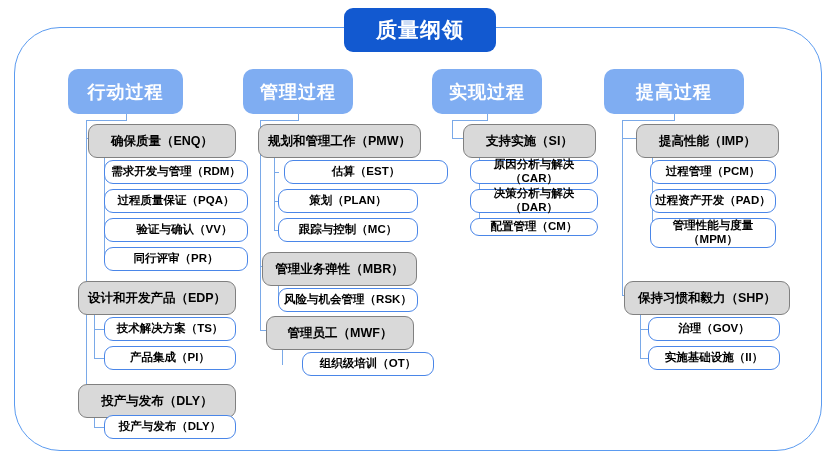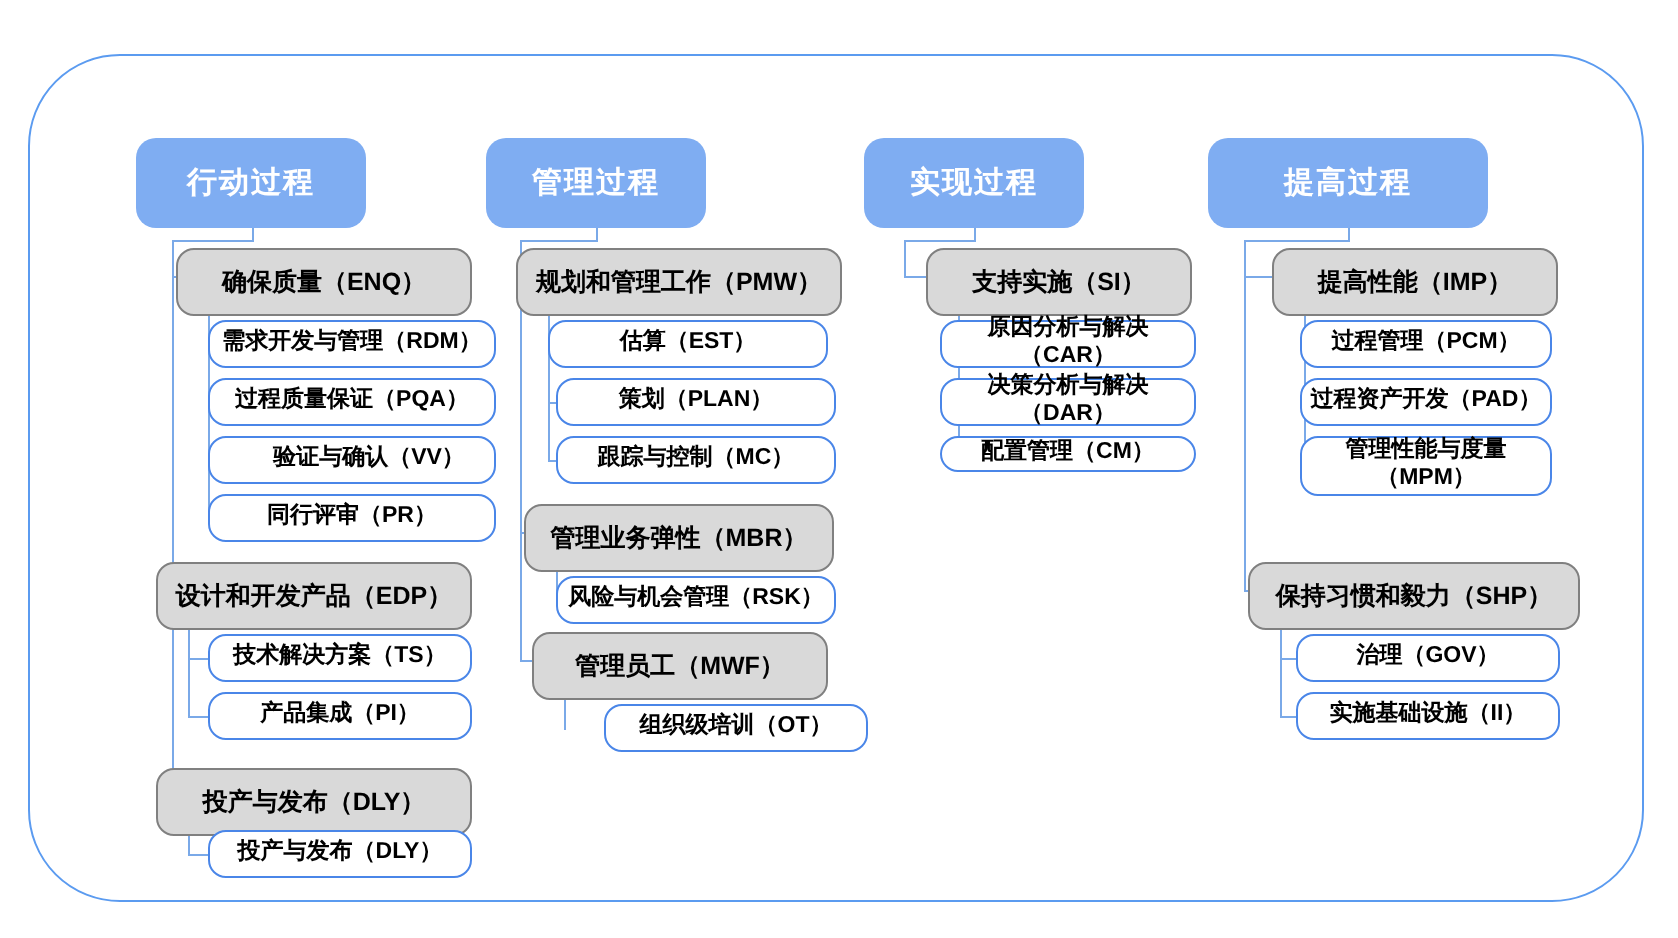--- a/index.html
+++ b/index.html
@@ -57,21 +57,21 @@
   
   .col-header {
     position: absolute;
     height: 45px;
     background: #7fadf2;
     border-radius: 10px;
     display: flex;
     align-items: center;
     justify-content: center;
     color: #ffffff;
-    font-size: 15px;
+    font-size: 18px;
     font-weight: bold;
     letter-spacing: 1px;
     box-sizing: border-box;
   }
 
   
   .group-box {
     position: absolute;
     background: #d9d9d9;
     border: 1.4px solid #808080;
@@ -114,20 +114,21 @@
   .conn-v { width: 1.4px; }
   .conn-h { height: 1.4px; }
 </style>
 </head>
 <body>
 
 <div id="canvas">
 
   <div class="outer-frame"></div>
 
+  <div class="root-title">质量纲领</div>
 
   <div id="conn-layer">
       <div class="conn conn-v" style="left: 125.5px; top: 114px; height: 6px;"></div>
       <div class="conn conn-h" style="left: 86px; top: 120px; width: 40.9px;"></div>
       <div class="conn conn-v" style="left: 86px; top: 120px; height: 278px;"></div>
       <div class="conn conn-v" style="left: 298px; top: 114px; height: 6px;"></div>
       <div class="conn conn-h" style="left: 260px; top: 120px; width: 39.4px;"></div>
       <div class="conn conn-v" style="left: 260px; top: 120px; height: 210px;"></div>
       <div class="conn conn-v" style="left: 487px; top: 114px; height: 6px;"></div>
       <div class="conn conn-h" style="left: 452px; top: 120px; width: 36.4px;"></div>
@@ -183,21 +184,21 @@
       <div class="leaf-box" style="left: 104px; top: 160px; width: 144px; height: 24px;">需求开发与管理（RDM）</div>
       <div class="leaf-box" style="left: 104px; top: 189px; width: 144px; height: 24px;">过程质量保证（PQA）</div>
       <div class="leaf-box" style="left: 104px; top: 218px; width: 144px; height: 24px; padding-left: 20px;">验证与确认（VV）</div>
       <div class="leaf-box" style="left: 104px; top: 247px; width: 144px; height: 24px;">同行评审（PR）</div>
       <div class="group-box" style="left: 78px; top: 281px; width: 158px; height: 27px;">设计和开发产品（EDP）</div>
       <div class="leaf-box" style="left: 104px; top: 317px; width: 132px; height: 24px;">技术解决方案（TS）</div>
       <div class="leaf-box" style="left: 104px; top: 346px; width: 132px; height: 24px;">产品集成（PI）</div>
       <div class="group-box" style="left: 78px; top: 384px; width: 158px; height: 27px;">投产与发布（DLY）</div>
       <div class="leaf-box" style="left: 104px; top: 415px; width: 132px; height: 24px;">投产与发布（DLY）</div>
       <div class="group-box" style="left: 258px; top: 124px; width: 163px; height: 27px;">规划和管理工作（PMW）</div>
-      <div class="leaf-box" style="left: 274px; top: 160px; width: 140px; height: 24px;">估算（EST）</div>
+      <div class="leaf-box" style="left: 284px; top: 160px; width: 164px; height: 24px;">估算（EST）</div>
       <div class="leaf-box" style="left: 278px; top: 189px; width: 140px; height: 24px;">策划（PLAN）</div>
       <div class="leaf-box" style="left: 278px; top: 218px; width: 140px; height: 24px;">跟踪与控制（MC）</div>
       <div class="group-box" style="left: 262px; top: 252px; width: 155px; height: 27px;">管理业务弹性（MBR）</div>
       <div class="leaf-box" style="left: 278px; top: 288px; width: 140px; height: 24px;">风险与机会管理（RSK）</div>
       <div class="group-box" style="left: 266px; top: 316px; width: 148px; height: 27px;">管理员工（MWF）</div>
       <div class="leaf-box" style="left: 282px; top: 352px; width: 132px; height: 24px; margin-left: 20px;">组织级培训（OT）</div>
       <div class="group-box" style="left: 463px; top: 124px; width: 133px; height: 27px;">支持实施（SI）</div>
       <div class="leaf-box" style="left: 470px; top: 160px; width: 128px; height: 24px;">原因分析与解决（CAR）</div>
       <div class="leaf-box" style="left: 470px; top: 189px; width: 128px; height: 24px;">决策分析与解决（DAR）</div>
       <div class="leaf-box" style="left: 470px; top: 218px; width: 128px; height: 18px;">配置管理（CM）</div>

